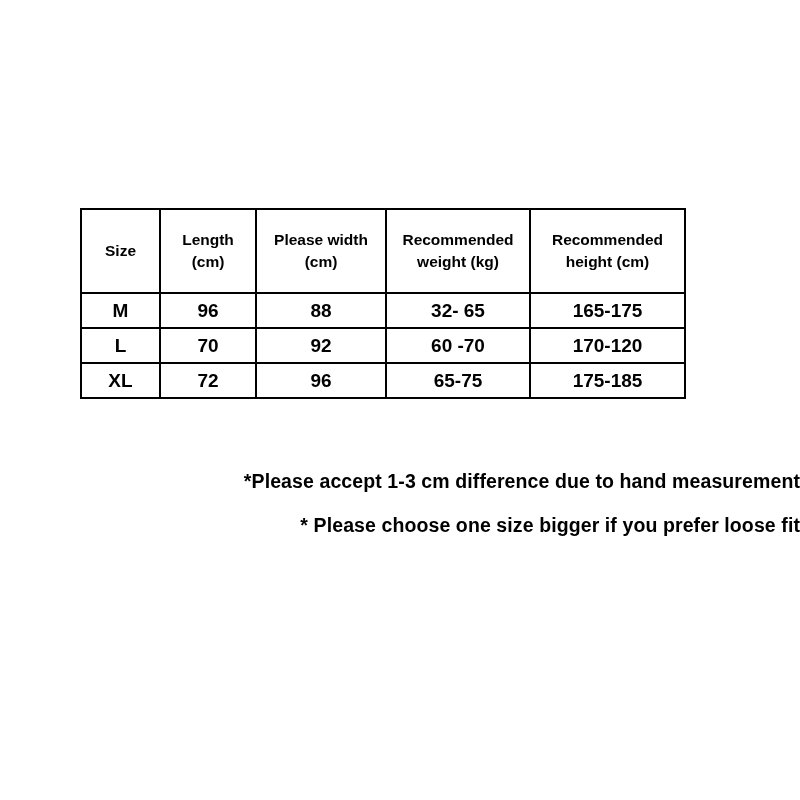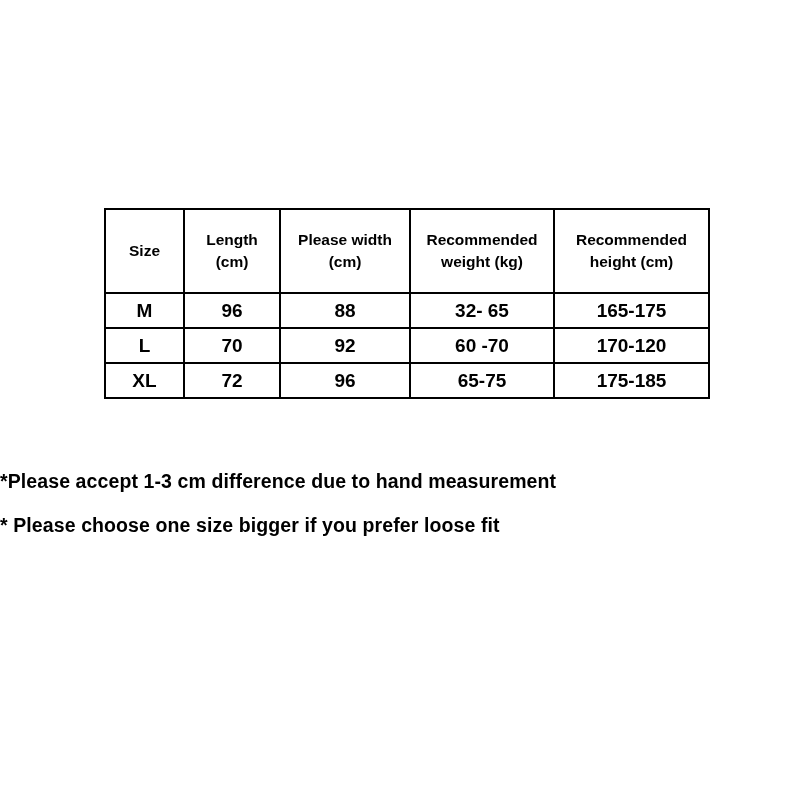--- a/index.html
+++ b/index.html
@@ -15,21 +15,21 @@
     overflow: hidden;
   }
   .page {
     position: relative;
     width: 800px;
     height: 800px;
     box-sizing: border-box;
   }
   .table-wrap {
     position: absolute;
-    left: 104px;
+    left: 80px;
     top: 208px;
     width: 506px;
     border-radius: 24px;
   }
   table.size-table {
     border-collapse: collapse;
     width: 100%;
     table-layout: fixed;
   }
   table.size-table th,
@@ -54,21 +54,21 @@
   }
   col.c0 { width: 79px; }
   col.c1 { width: 96px; }
   col.c2 { width: 130px; }
   col.c3 { width: 144px; }
   col.c4 { width: 155px; }
 
   .note {
     position: absolute;
     width: 100%;
-    text-align: left;
+    text-align: right;
     font-weight: bold;
     font-size: 19.5px;
     color: #000000;
     letter-spacing: 0.1px;
   }
   .note-1 { top: 470px; }
   .note-2 { top: 514px; }
 </style>
 </head>
 <body>

